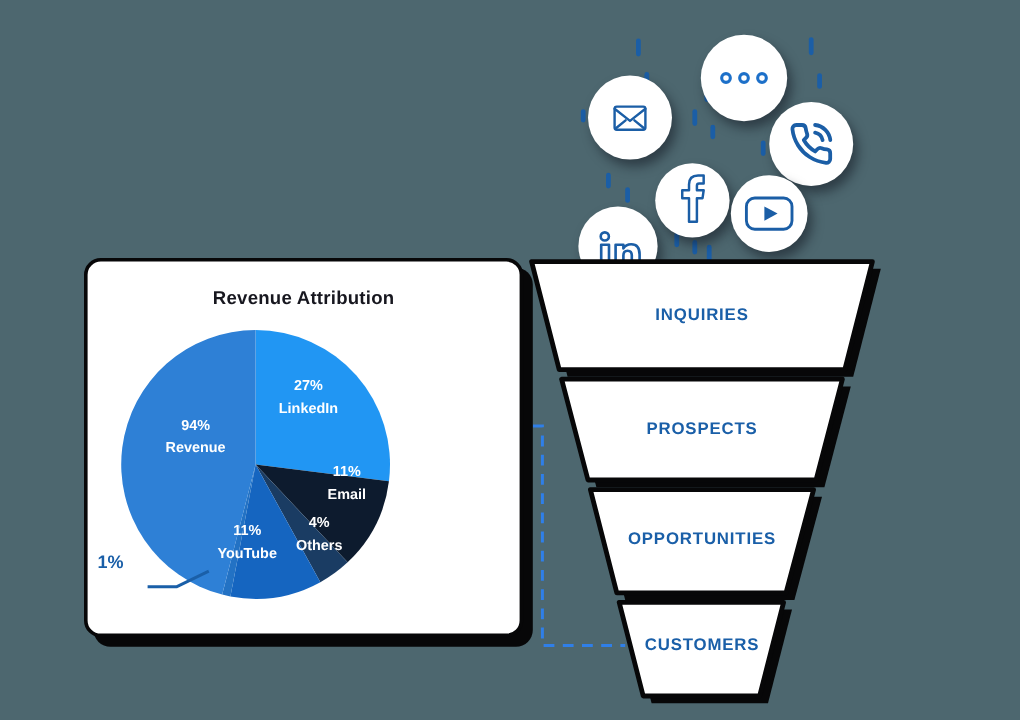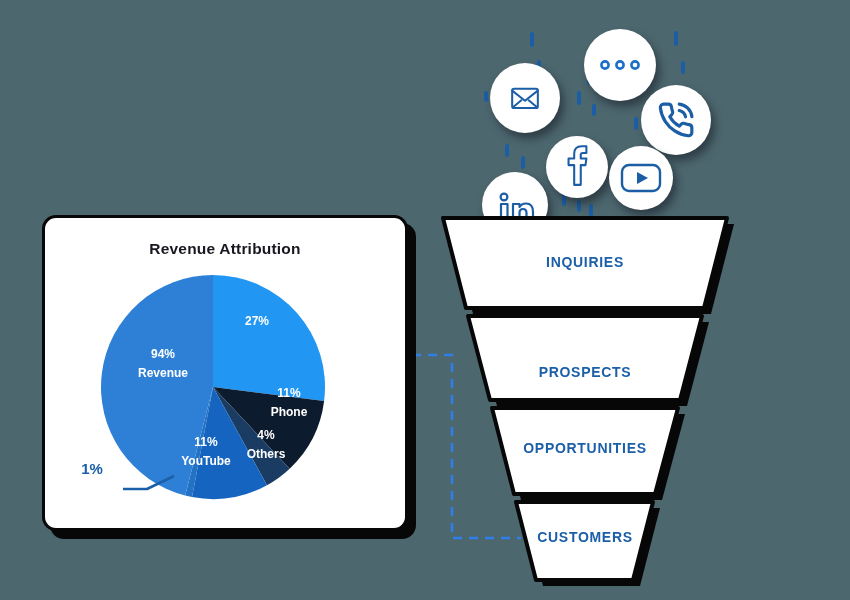--- a/index.html
+++ b/index.html
@@ -25,21 +25,21 @@
   
   .bubble{position:absolute;background:#fff;border-radius:50%;
         box-shadow:4px 6px 9px rgba(15,20,30,.5);display:flex;align-items:center;justify-content:center;z-index:2;}
   .bubble svg{display:block;}
   .rain{position:absolute;width:3.5px;border-radius:2px;background:#1B5EA6;z-index:1;}
 
   
   .funnel-svg{position:absolute;left:430px;top:205px;width:320px;height:395px;z-index:3;}
   .stage-label{position:absolute;left:445px;width:280px;height:20px;line-height:20px;text-align:center;
         font-size:14px;font-weight:600;letter-spacing:.7px;color:#1A5FA8;z-index:4;}
-  .card,.card-title{z-index:2;}
+  .card,.card-title{z-index:2;margin-left:28px;}
   .pie-svg{z-index:3;} .pie-label{z-index:4;} .pie-callout{z-index:4;}
 </style>
 </head>
 <body>
 
 <div class="canvas" style="background: rgb(77, 103, 111);">
 
   <svg class="overlay under">
     <path id="connector-path" d="M412 355 H452 V538 H521" fill="none" stroke="#2F7FE8" stroke-width="2.5" stroke-dasharray="9 7"></path>
   </svg>
@@ -115,21 +115,21 @@
       <polygon points="523,508 660,508 640,586 543,586"></polygon>
     </g>
     <g fill="#FFFFFF" stroke="#070708" stroke-width="4" stroke-linejoin="round">
       <polygon points="443,218 727,218 704,308 466,308"></polygon>
       <polygon points="468,316 702,316 680,400 490,400"></polygon>
       <polygon points="492,408 678,408 655,494 514,494"></polygon>
       <polygon points="516,502 653,502 633,580 536,580"></polygon>
     </g>
   </svg>
   <div class="stage-label" style="top:252px;">INQUIRIES</div>
-  <div class="stage-label" style="top:362px;">PROSPECTS</div>
+  <div class="stage-label" style="top:347px;">PROSPECTS</div>
   <div class="stage-label" style="top:527px;">CUSTOMERS</div>
   <div class="stage-label" style="top:438px;">OPPORTUNITIES</div>
 
   <div class="card"></div>
   <div class="card-title">Revenue Attribution</div>
   <svg class="pie-svg" id="pie-svg" viewBox="0 0 236 236">
       <path d="M118,118 L118.00,6.00 A112,112 0 0 1 229.12,132.04 Z" fill="#2196F3"></path>
       <path d="M118,118 L229.12,132.04 A112,112 0 0 1 194.67,199.64 Z" fill="#0D1B2E"></path>
       <path d="M118,118 L194.67,199.64 A112,112 0 0 1 171.96,216.15 Z" fill="#1A3C63"></path>
       <path d="M118,118 L171.96,216.15 A112,112 0 0 1 97.01,228.02 Z" fill="#1565C0"></path>
@@ -139,24 +139,25 @@
 
   <div class="pie-callout">
     <span id="callout-value">1%</span>
   </div>
   <svg class="overlay over">
     <polyline id="leader-line" points="123,489 147,489 174,476" fill="none" stroke="#1A5FA8" stroke-width="2.5" stroke-linejoin="round"></polyline>
   </svg>
 
 <div class="pie-label" style="left: 182px; top: 312px;">
       <div>27%</div>
+      <div>LinkedIn</div>
     </div>
     <div class="pie-label" style="left: 214px; top: 384px;">
       <div>11%</div>
-      <div>Phone</div>
+      <div>Email</div>
     </div>
     <div class="pie-label" style="left: 191px; top: 426px;">
       <div>4%</div>
       <div>Others</div>
     </div>
     <div class="pie-label" style="left: 131px; top: 433px;">
       <div>11%</div>
       <div>YouTube</div>
     </div>
     <div class="pie-label" style="left: 88px; top: 345px;">

